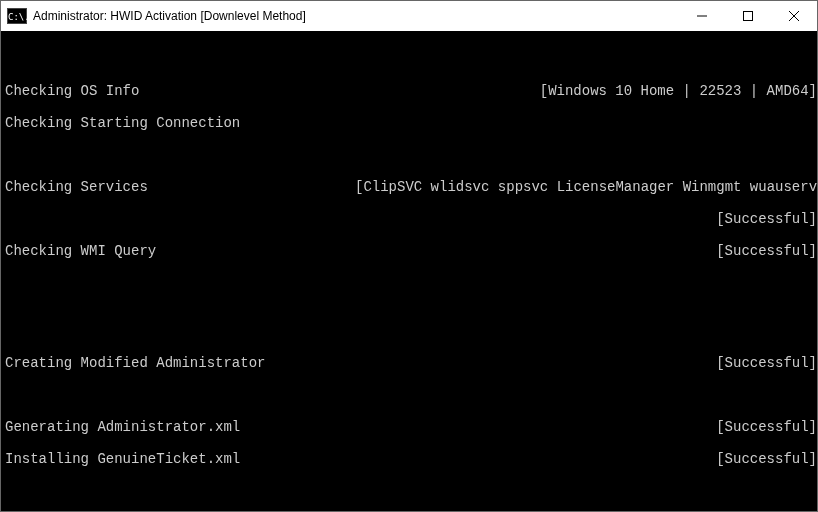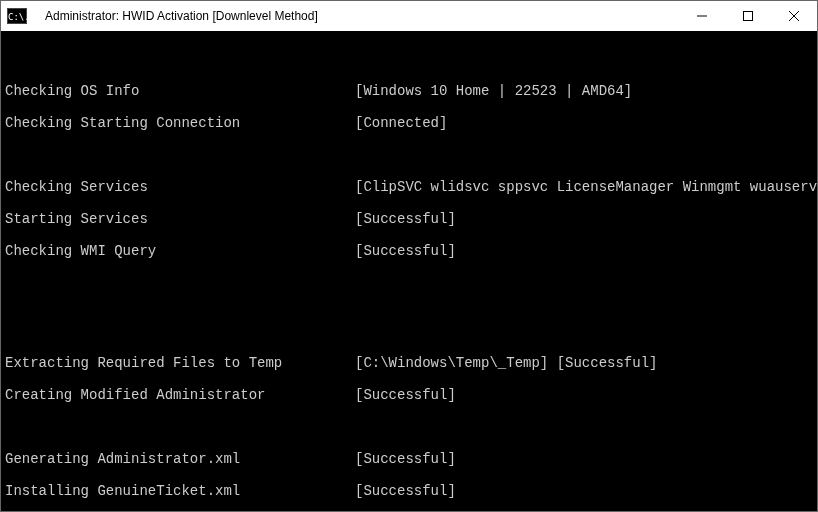--- a/index.html
+++ b/index.html
@@ -33,21 +33,21 @@
     background: #000;
     color: #fff;
     font-family: Consolas, monospace;
     font-size: 9px;
     line-height: 16px;
     text-align: center;
     border: 1px solid #444;
     box-sizing: border-box;
   }
   .titlebar .title {
-    margin-left: 18px;
+    margin-left: 6px;
     font-size: 12px;
     color: #000;
     flex: 1;
     white-space: nowrap;
     overflow: hidden;
   }
   .win-controls {
     display: flex;
     height: 100%;
   }
@@ -80,20 +80,21 @@
   }
   .row {
     display: flex;
   }
   .col1 {
     width: 350px;
     flex-shrink: 0;
   }
   .col2 {
     flex: 1;
+    text-align: right;
   }
   .blank {
     height: 16px;
   }
 </style>
 </head>
 <body>
 
 <div class="window">
   <div class="titlebar">
@@ -115,29 +116,28 @@
             <line x1="0" y1="0" x2="10" y2="10"></line>
             <line x1="10" y1="0" x2="0" y2="10"></line>
           </svg>
       </div>
     </div>
   </div>
 
   <div class="console">
 <div class="blank"></div>
 <div class="row"><span class="col1">Checking OS Info</span><span class="col2">[Windows 10 Home | 22523 | AMD64]</span></div>
-<div class="row"><span class="col1">Checking Starting Connection</span><span class="col2">[Connected]</span></div>
+<div class="row"><span class="col1">Checking Starting Connection</span></div>
 <div class="blank"></div>
 <div class="row"><span class="col1">Checking Services</span><span class="col2">[ClipSVC wlidsvc sppsvc LicenseManager Winmgmt wuauserv]</span></div>
-<div class="row"><span class="col1">Starting Services</span><span class="col2">[Successful]</span></div>
+<div class="row"><span class="col2">[Successful]</span></div>
 <div class="row"><span class="col1">Checking WMI Query</span><span class="col2">[Successful]</span></div>
 <div class="blank"></div>
 <div class="row"></div>
 <div class="blank"></div>
-<div class="row"><span class="col1">Extracting Required Files to Temp</span><span class="col2">[C:\Windows\Temp\_Temp] [Successful]</span></div>
 <div class="row"><span class="col1">Creating Modified Administrator</span><span class="col2">[Successful]</span></div>
 <div class="blank"></div>
 <div class="row"><span class="col1">Generating Administrator.xml</span><span class="col2">[Successful]</span></div>
 <div class="row"><span class="col1">Installing GenuineTicket.xml</span><span class="col2">[Successful]</span></div>
 
 
 
 
 
 

